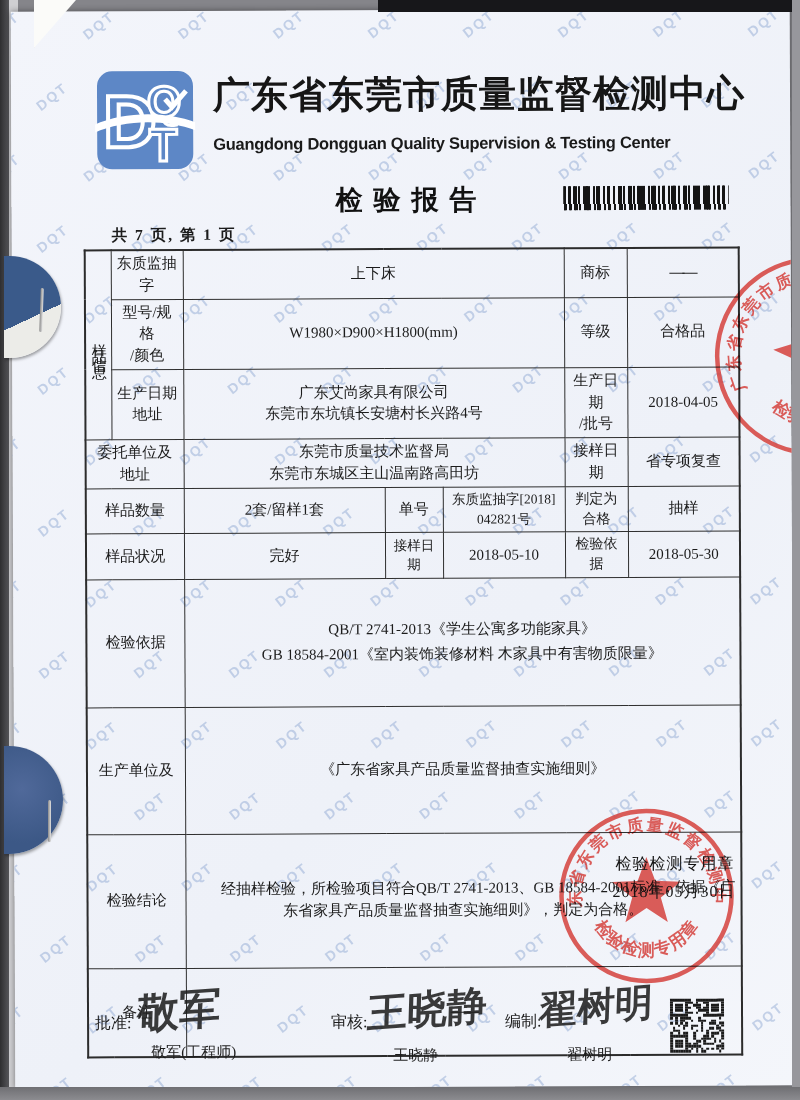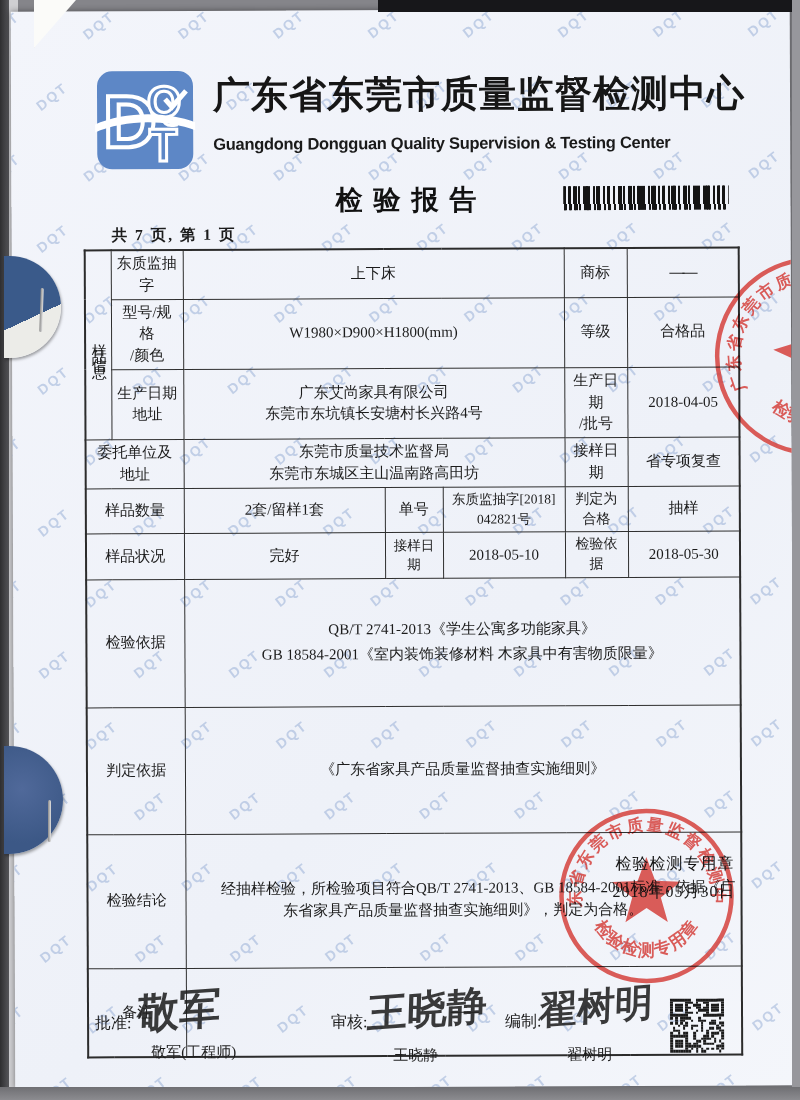--- a/index.html
+++ b/index.html
@@ -302,21 +302,21 @@
           <td>2018-05-30</td>
         </tr>
         <tr style="height:128px">
           <td colspan="2" class="lbl">检验依据</td>
           <td colspan="5" class="left-val two-line" style="line-height:1.7">
             <span>QB/T 2741-2013《学生公寓多功能家具》</span>
             <span>GB 18584-2001《室内装饰装修材料  木家具中有害物质限量》</span>
           </td>
         </tr>
         <tr style="height:127px">
-          <td colspan="2" class="lbl">判定依据</td>
+          <td colspan="2" class="lbl">生产单位及</td>
           <td colspan="5" class="left-val">《广东省家具产品质量监督抽查实施细则》</td>
         </tr>
         <tr style="height:134px">
           <td colspan="2" class="lbl">检验结论</td>
           <td colspan="5" class="concl">
             <div class="indent">经抽样检验，所检验项目符合QB/T 2741-2013、GB 18584-2001标准，依据《广东省家具产品质量监督抽查实施细则》，判定为合格。</div>
           </td>
         </tr>
         <tr style="height:89px">
           <td colspan="2" class="lbl">备注</td>

